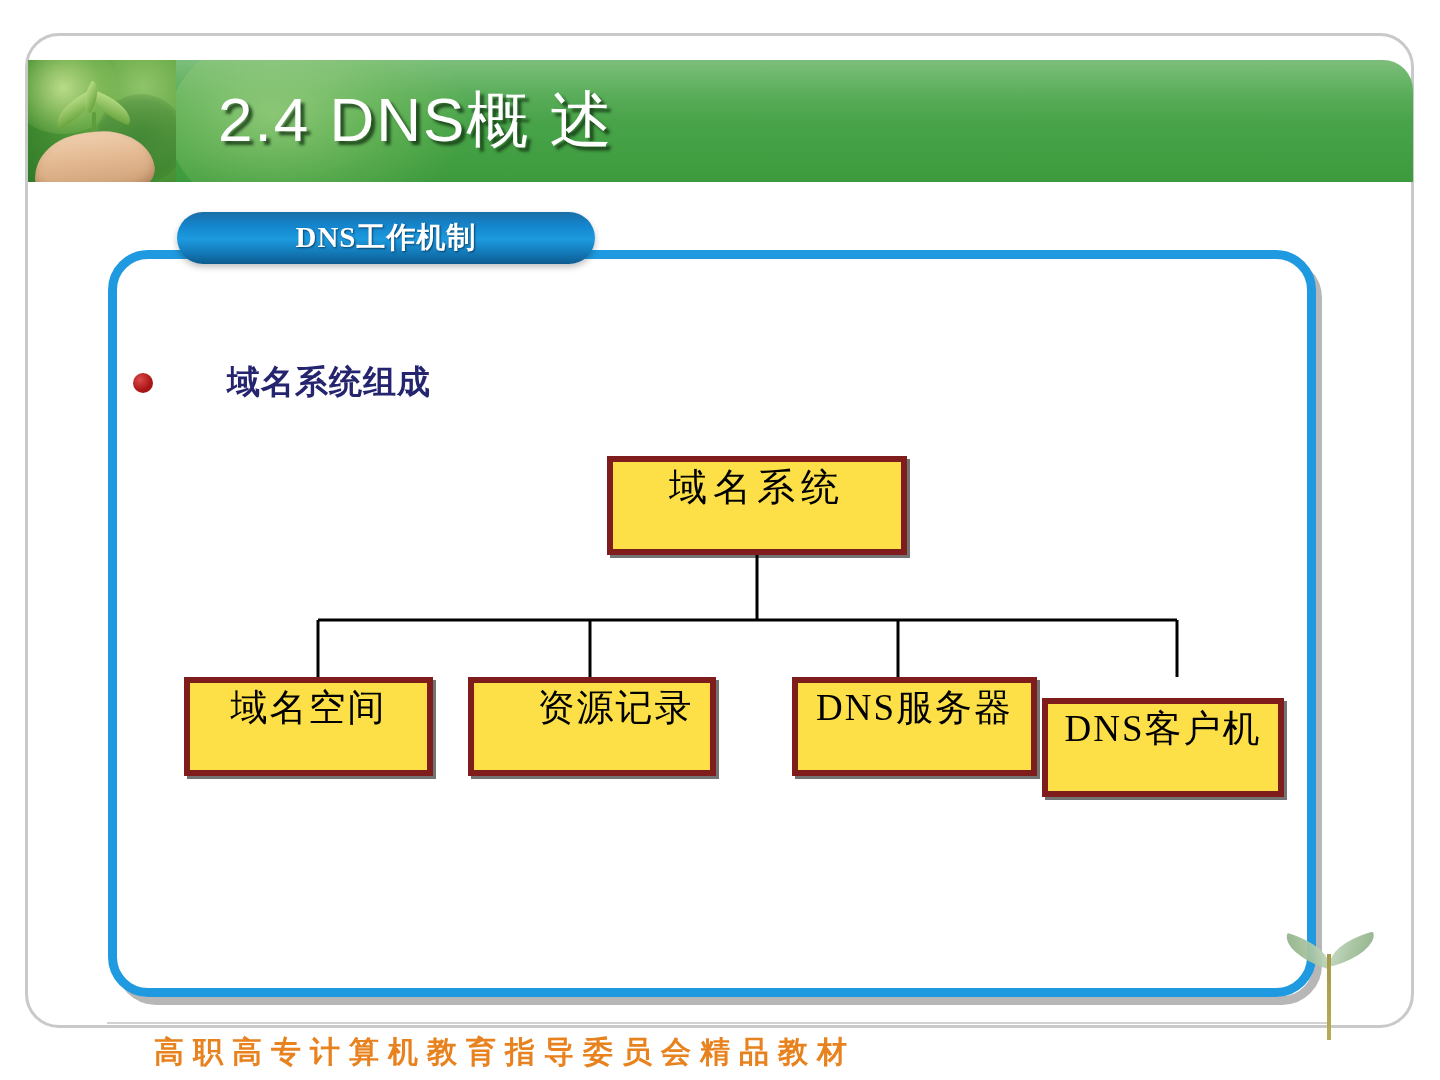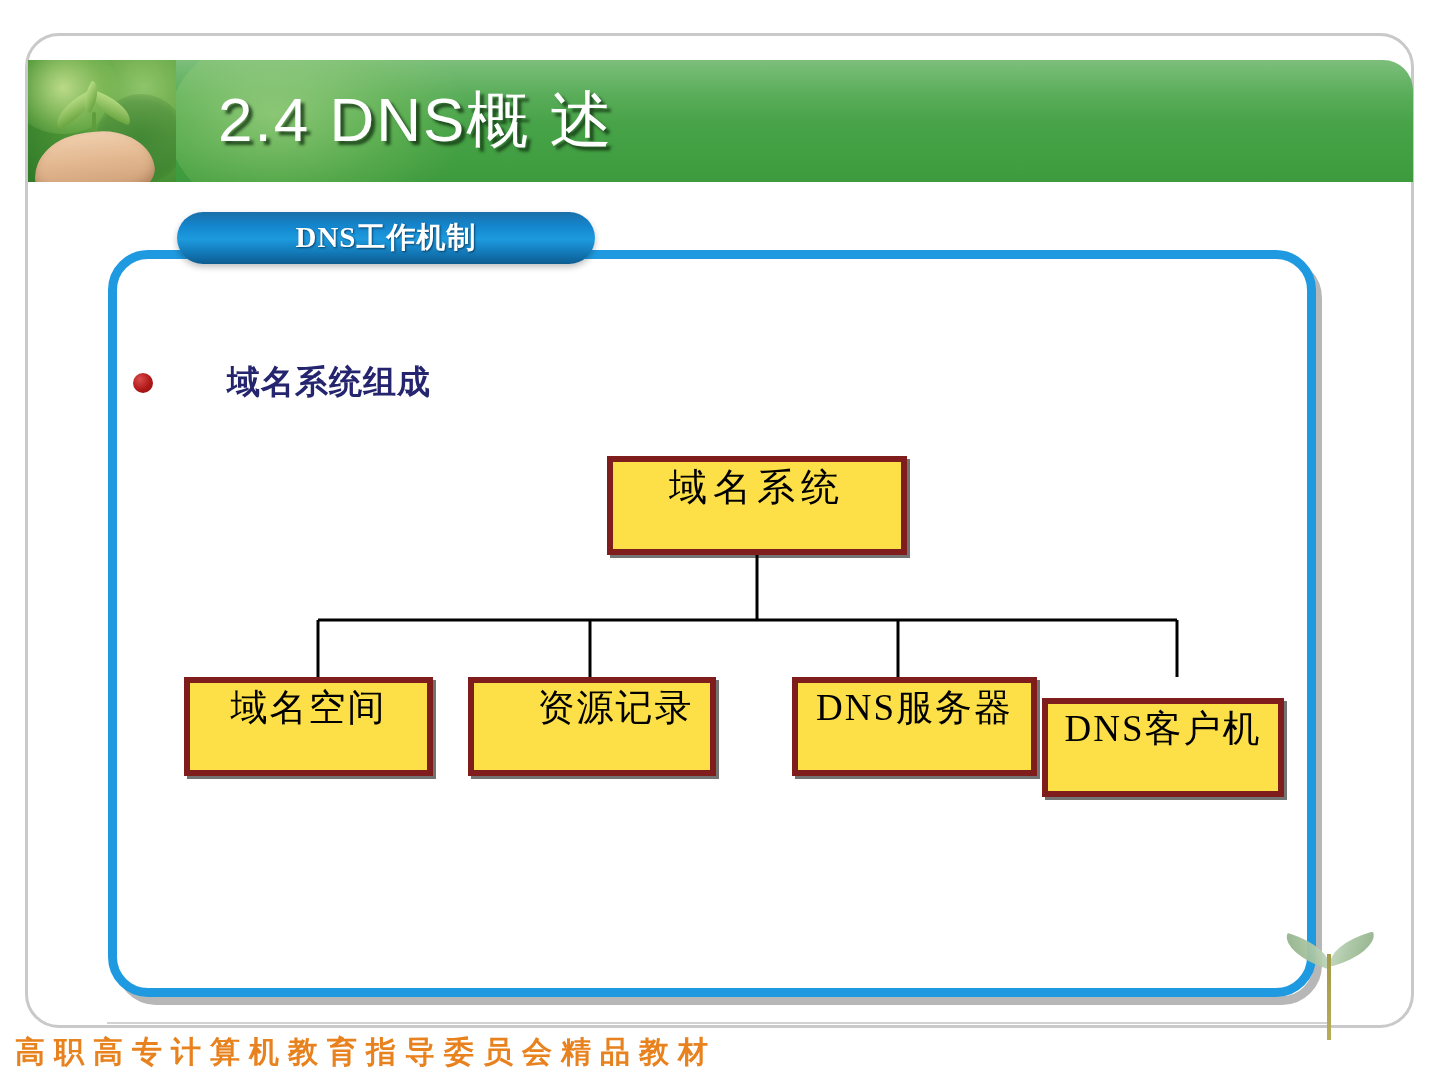--- a/index.html
+++ b/index.html
@@ -229,24 +229,24 @@
   .footer-rule {
     position: absolute;
     left: 107px;
     top: 1022px;
     width: 1220px;
     height: 2px;
     background: #d2d2d2;
   }
   .footer-text {
     position: absolute;
-    left: 15px;
+    left: 0;
     top: 1032px;
     width: 1010px;
-    text-align: left;
+    text-align: center;
     font-family: "Liberation Serif", serif;
     font-size: 30px;
     font-weight: bold;
     color: #E8821E;
     letter-spacing: 9px;
     white-space: nowrap;
   }
 
   
   .sprout {

